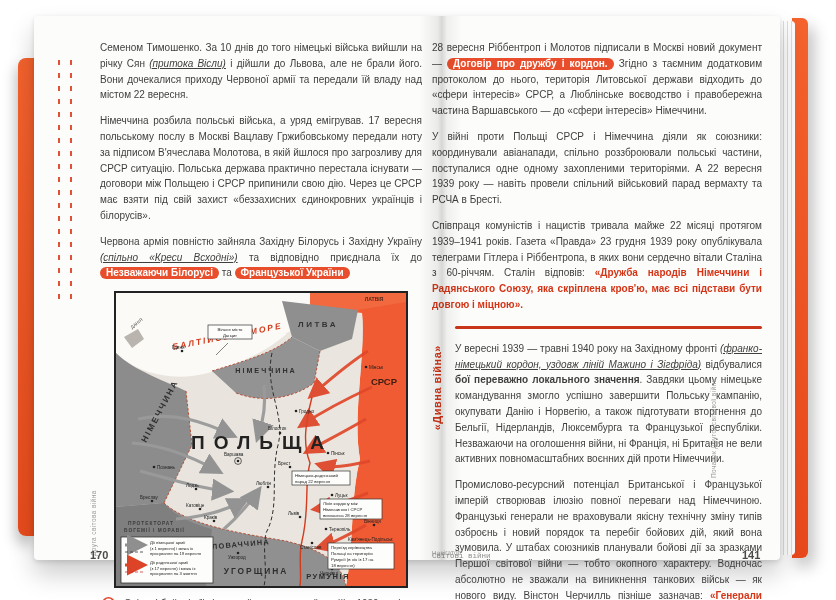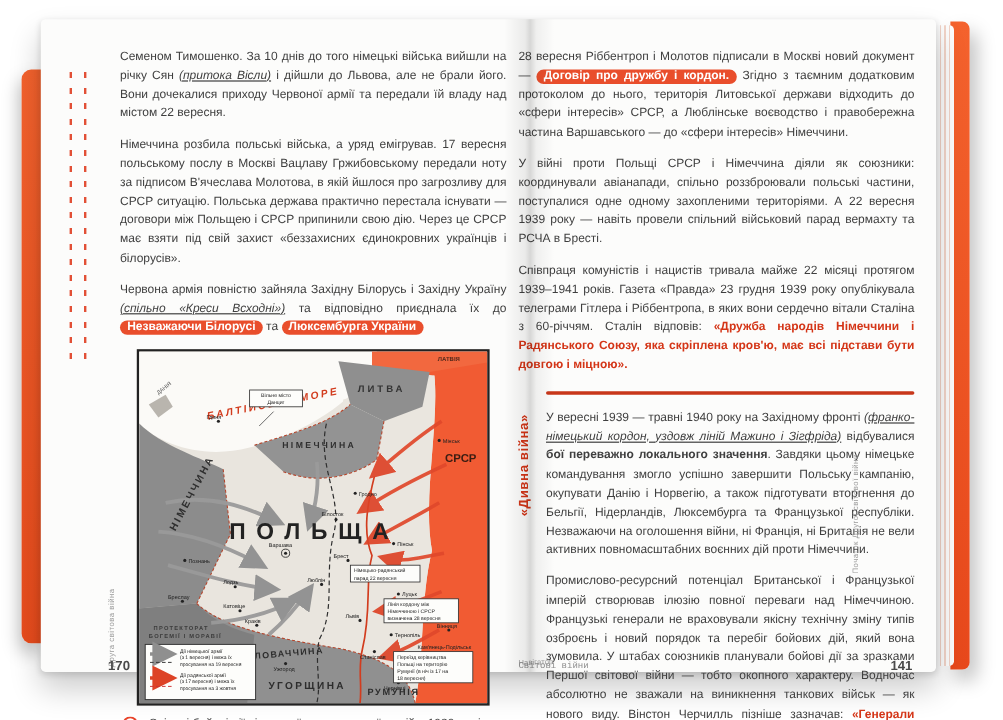--- a/index.html
+++ b/index.html
@@ -64,21 +64,21 @@
     <div class="cover-right"></div>
     <div class="stack-right"></div>
 
     <div class="sheet">
       <div class="deckle c1"></div>
       <div class="deckle c2"></div>
 
       <div class="page-left-content">
         <p class="bodytext"><span class="seg-normal">Семеном Тимошенко. За 10 днів до того німецькі війська вийшли на річку Сян </span><span class="seg-italic">(притока Вісли)</span><span class="seg-normal"> і дійшли до Львова, але не брали його. Вони дочекалися приходу Червоної армії та передали їй владу над містом 22 вересня.</span></p>
         <p class="bodytext"><span class="seg-normal">Німеччина розбила польські війська, а уряд емігрував. 17 вересня польському послу в Москві Вацлаву Гржибовському передали ноту за підписом В'ячеслава Молотова, в якій йшлося про загрозливу для СРСР ситуацію. Польська держава практично перестала існувати — договори між Польщею і СРСР припинили свою дію. Через це СРСР має взяти під свій захист «беззахисних єдинокровних українців і білорусів».</span></p>
-        <p class="bodytext"><span class="seg-normal">Червона армія повністю зайняла Західну Білорусь і Західну Україну </span><span class="seg-italic">(спільно «Креси Всходні»)</span><span class="seg-normal"> та відповідно приєднала їх до </span><span class="seg-pill">Незважаючи Білорусі</span><span class="seg-normal"> та </span><span class="seg-pill">Люксембурга України</span></p>
+        <p class="bodytext"><span class="seg-normal">Червона армія повністю зайняла Західну Білорусь і Західну Україну </span><span class="seg-italic">(спільно «Креси Всходні»)</span><span class="seg-normal"> та відповідно приєднала їх до </span><span class="seg-pill">Незважаючи Білорусі</span><span class="seg-normal"> та </span><span class="seg-pill">Французької України</span></p>
 
         <div class="map-figure">
           <svg width="290" height="293" viewBox="0 0 290 293">
             <defs>
               <marker id="ag" markerWidth="7" markerHeight="7" refX="5" refY="3.5" orient="auto">
                 <path d="M0,0 L7,3.5 L0,7 Z" fill="#8f8f8f"></path>
               </marker>
               <marker id="ar" markerWidth="7" markerHeight="7" refX="5" refY="3.5" orient="auto">
                 <path d="M0,0 L7,3.5 L0,7 Z" fill="#dd4326"></path>
               </marker>

